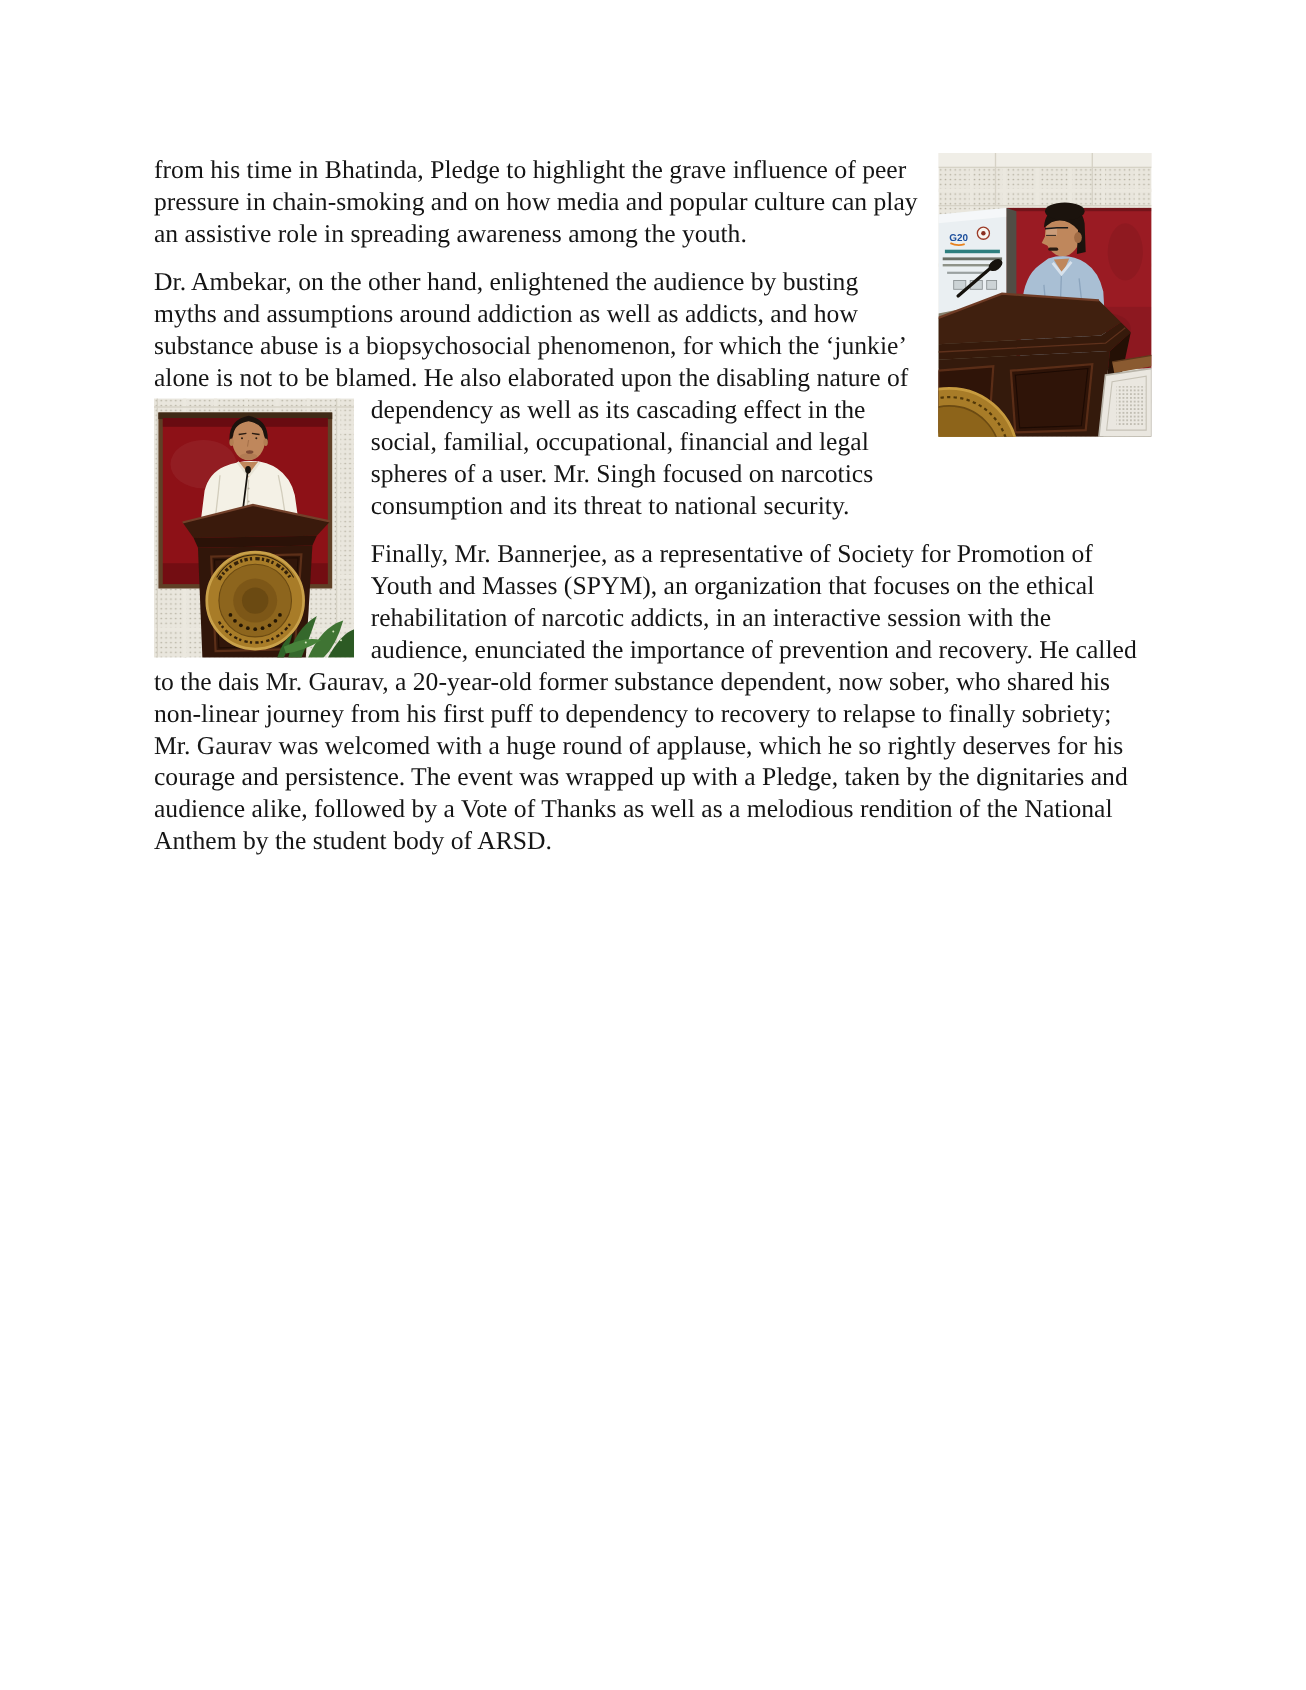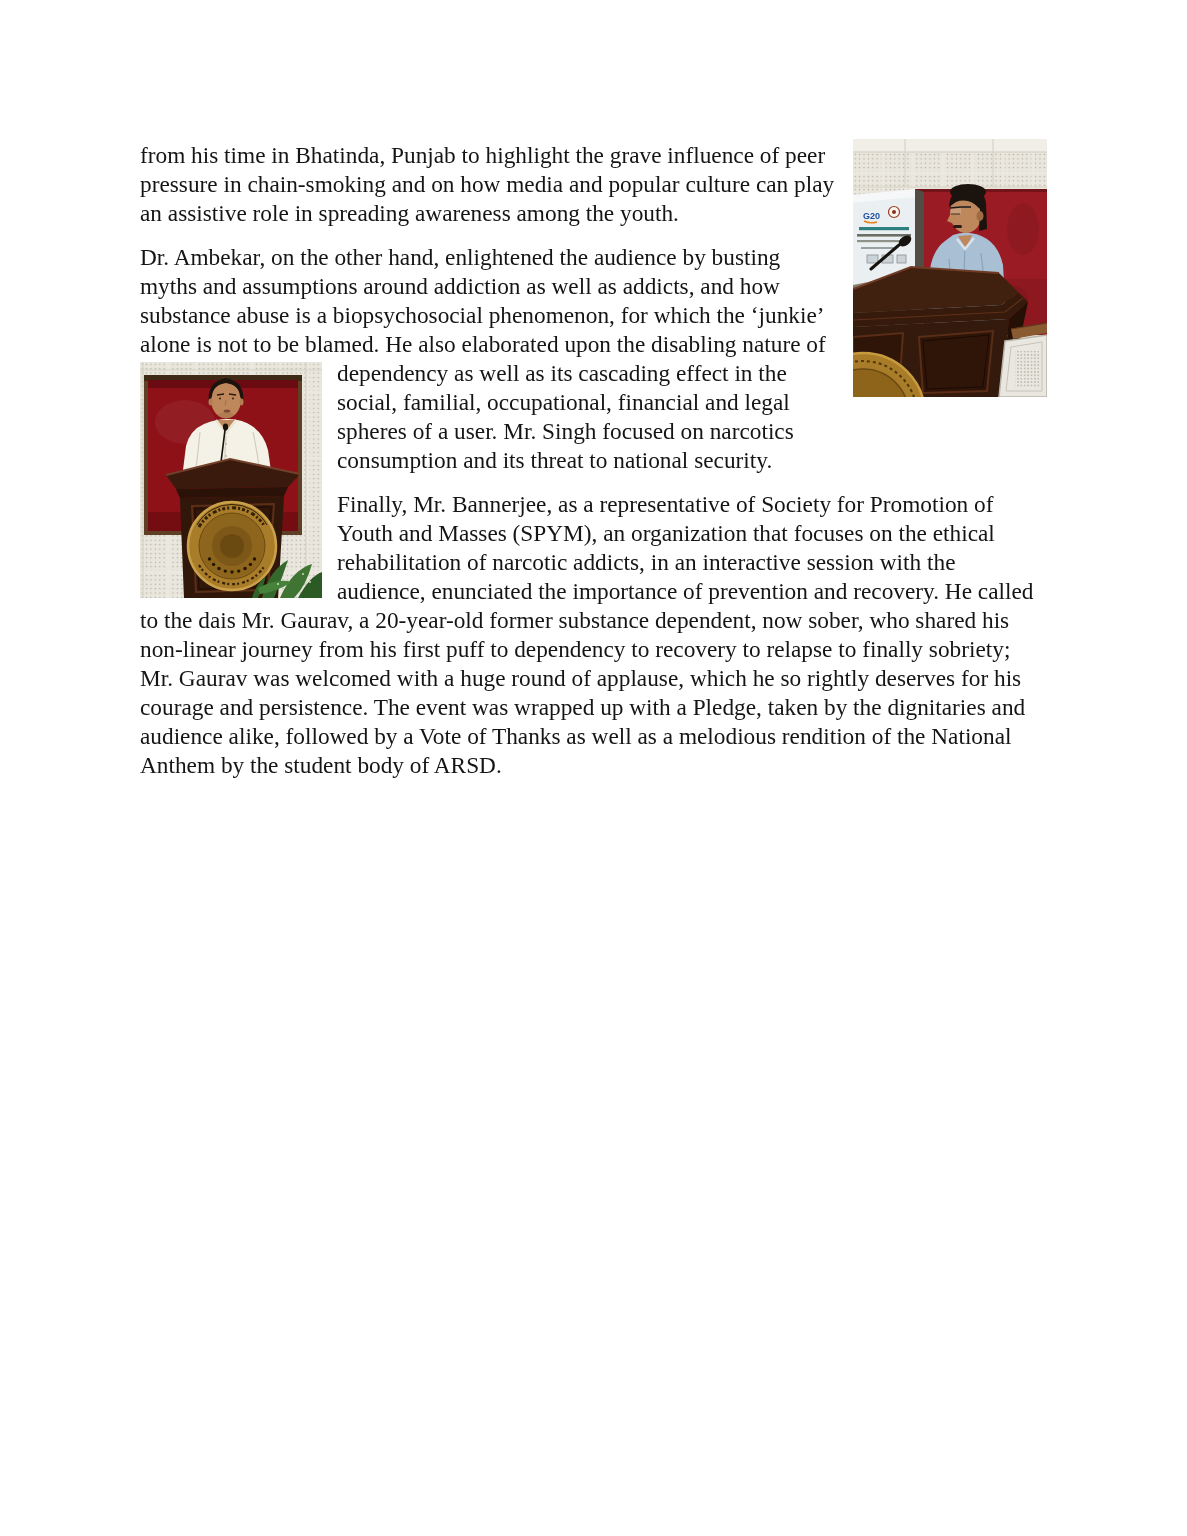--- a/index.html
+++ b/index.html
@@ -115,21 +115,21 @@
         </g>
 
         <g>
           <polygon points="158,190 194,184 194,194 160,200" style="fill:var(--rail-brown,#8a5a30)"></polygon>
           <path d="M158,190 L194,184" stroke="#5f3a1c" stroke-width="1.2"></path>
           <polygon points="152,202 194,196 194,258 146,258" fill="#eae7e0" stroke="#b8b4a9" stroke-width="1.5"></polygon>
           <polygon points="158,208 189,203 189,252 153,252" fill="none" stroke="#c6c2b6" stroke-width="1"></polygon>
           <rect x="162" y="212" width="26" height="36" fill="url(#pdS)"></rect>
         </g>
       </svg>
-    </span><span>from his time in Bhatinda, Punjab to highlight the grave influence of peer pressure in chain-smoking and on how media and popular culture can play an assistive role in spreading awareness among the youth.</span>
+    </span><span>from his time in Bhatinda, Pledge to highlight the grave influence of peer pressure in chain-smoking and on how media and popular culture can play an assistive role in spreading awareness among the youth.</span>
   </p>
 
   <p class="para"><span>Dr. Ambekar, on the other hand, enlightened the audience by busting myths and assumptions around addiction as well as addicts, and how substance abuse is a biopsychosocial phenomenon, for which the ‘junkie’ alone is not to be blamed. He also elaborated upon the disabling nature of </span><span class="photo photo-left" title="Speaker in white shirt at a dark wooden podium with a golden circular emblem; framed red board on a white perforated panel wall, green plant at lower right">
       <svg viewBox="0 0 182 236" width="182" height="236" xmlns="http://www.w3.org/2000/svg">
         <defs>
           <pattern id="pdL" width="4.4" height="4.4" patternUnits="userSpaceOnUse">
             <rect width="4.4" height="4.4" style="fill:var(--panel-wall,#e9e6dd)"></rect>
             <circle cx="2.2" cy="2.2" r="0.75" style="fill:var(--panel-dot,#b4af9f)"></circle>
           </pattern>
         </defs>

